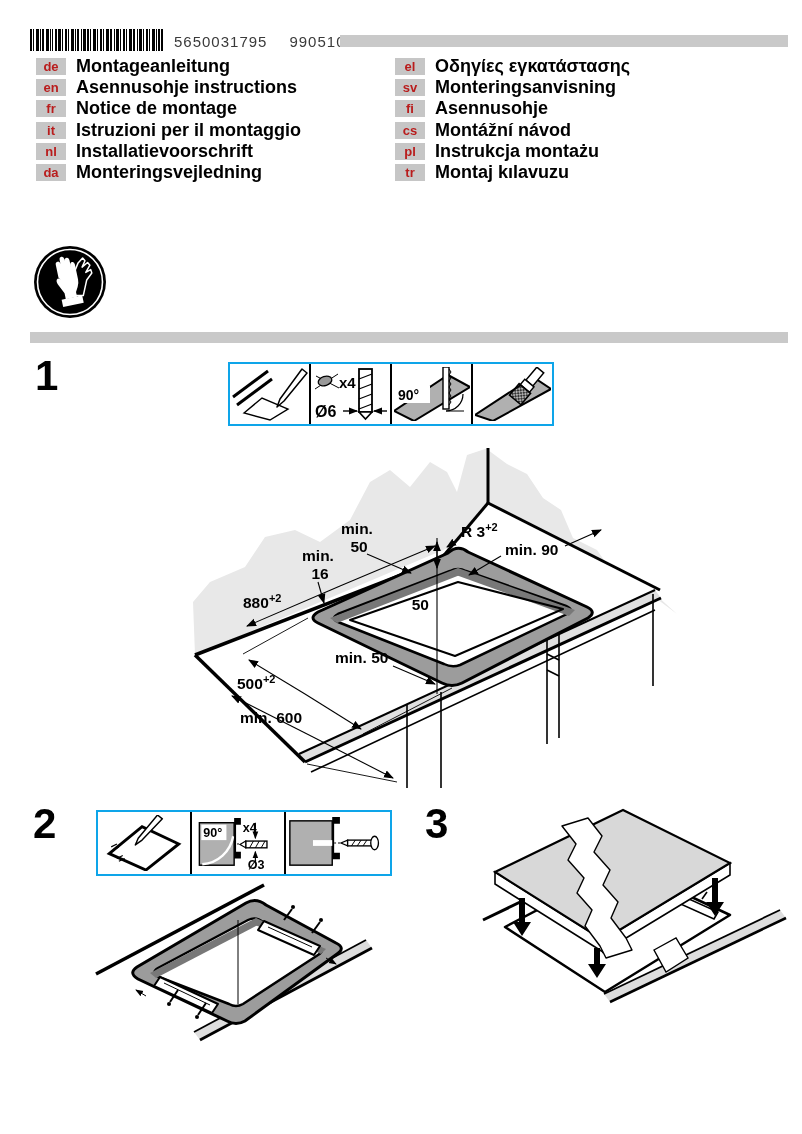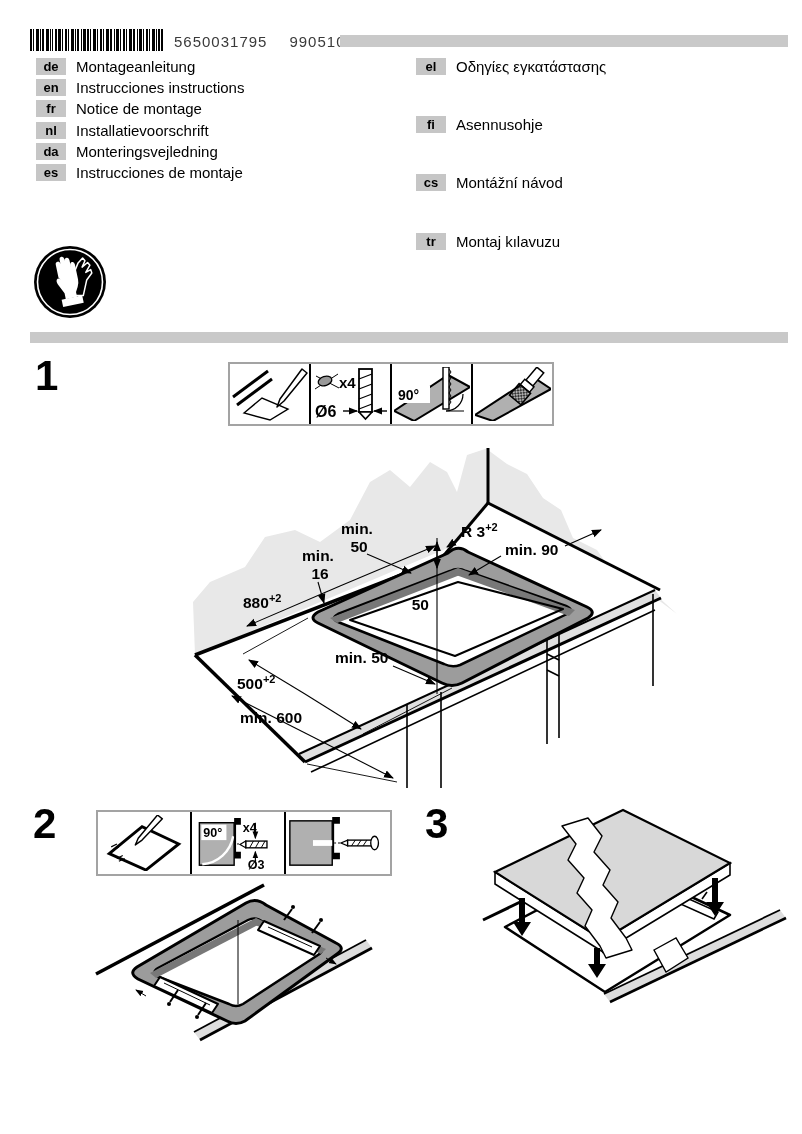--- a/index.html
+++ b/index.html
@@ -4,25 +4,25 @@
 <style>
   html,body{margin:0;padding:0;}
   body{width:802px;height:1134px;background:#fff;position:relative;overflow:hidden;
        font-family:"Liberation Sans",sans-serif;color:#000;}
   .abs{position:absolute;}
   .graybar{background:#c9c9c9;}
   .partnum{font-size:15px;color:#3a3a3a;letter-spacing:1px;white-space:nowrap;}
   .partnum span{margin-right:22px;}
   .langcol{display:flex;flex-direction:column;}
   .langrow{display:flex;align-items:center;height:21.2px;}
-  .langcode{width:30px;height:17px;background:#c6c6c6;color:#000000;font-weight:bold;
+  .langcode{width:30px;height:17px;background:#c6c6c6;color:#b91c1c;font-weight:bold;
             font-size:13px;display:flex;align-items:center;justify-content:center;flex:0 0 30px;}
-  .langtitle{font-weight:normal;font-size:15px;margin-left:10px;white-space:nowrap;}
+  .langtitle{font-weight:bold;font-size:18px;margin-left:10px;white-space:nowrap;}
   .stepnum{font-size:42px;font-weight:bold;line-height:1;}
-  .toolbox{border:2px solid #a3a3a3;display:flex;background:#fff;}
+  .toolbox{border:2px solid #0ea5e9;display:flex;background:#fff;}
   .toolcell{flex:1;display:flex;align-items:center;justify-content:center;border-right:2px solid #000;}
   .toolcell:last-child{border-right:none;}
   svg text{font-family:"Liberation Sans",sans-serif;font-weight:bold;fill:#000;}
   .dim{font-size:15.5px;}
   .dimsup{font-size:11px;}
 </style>
 </head>
 <body>
 
 <svg class="abs" style="left:30px;top:29px;" width="133" height="22" viewBox="0 0 133 22">
@@ -76,51 +76,59 @@
 </div>
 <div class="abs graybar" style="left:340px;top:35px;width:448px;height:12px;"></div>
 
 <div class="abs langcol" style="left:36px;top:56px;">
   <div class="langrow">
       <span class="langcode">de</span>
       <span class="langtitle">Montageanleitung</span>
     </div>
   <div class="langrow">
       <span class="langcode">en</span>
-      <span class="langtitle">Instrucciones instructions</span>
+      <span class="langtitle">Asennusohje instructions</span>
     </div>
   <div class="langrow">
       <span class="langcode">fr</span>
       <span class="langtitle">Notice de montage</span>
     </div>
   <div class="langrow">
+      <span class="langcode">it</span>
+      <span class="langtitle">Istruzioni per il montaggio</span>
+    </div>
+  <div class="langrow">
       <span class="langcode">nl</span>
       <span class="langtitle">Installatievoorschrift</span>
     </div>
   <div class="langrow">
       <span class="langcode">da</span>
       <span class="langtitle">Monteringsvejledning</span>
     </div>
-  <div class="langrow">
-      <span class="langcode">es</span>
-      <span class="langtitle">Instrucciones de montaje</span>
-    </div>
 </div>
-<div class="abs langcol" style="left:416px;top:56px;gap:37px;">
+<div class="abs langcol" style="left:395px;top:56px;">
   <div class="langrow">
       <span class="langcode">el</span>
       <span class="langtitle">Οδηγίες εγκατάστασης</span>
     </div>
   <div class="langrow">
+      <span class="langcode">sv</span>
+      <span class="langtitle">Monteringsanvisning</span>
+    </div>
+  <div class="langrow">
       <span class="langcode">fi</span>
       <span class="langtitle">Asennusohje</span>
     </div>
   <div class="langrow">
       <span class="langcode">cs</span>
       <span class="langtitle">Montážní návod</span>
+    </div>
+  <div class="langrow">
+      <span class="langcode">pl</span>
+      <span class="langtitle">Instrukcja montażu</span>
     </div>
   <div class="langrow">
       <span class="langcode">tr</span>
       <span class="langtitle">Montaj kılavuzu</span>
     </div>
 </div>
 
 <svg class="abs" style="left:32px;top:244px;" width="76" height="76" viewBox="0 0 76 76">
   <circle cx="38" cy="38" r="36" fill="#000"></circle>
   <circle cx="38" cy="38" r="32.5" fill="none" stroke="#fff" stroke-width="1.6"></circle>

